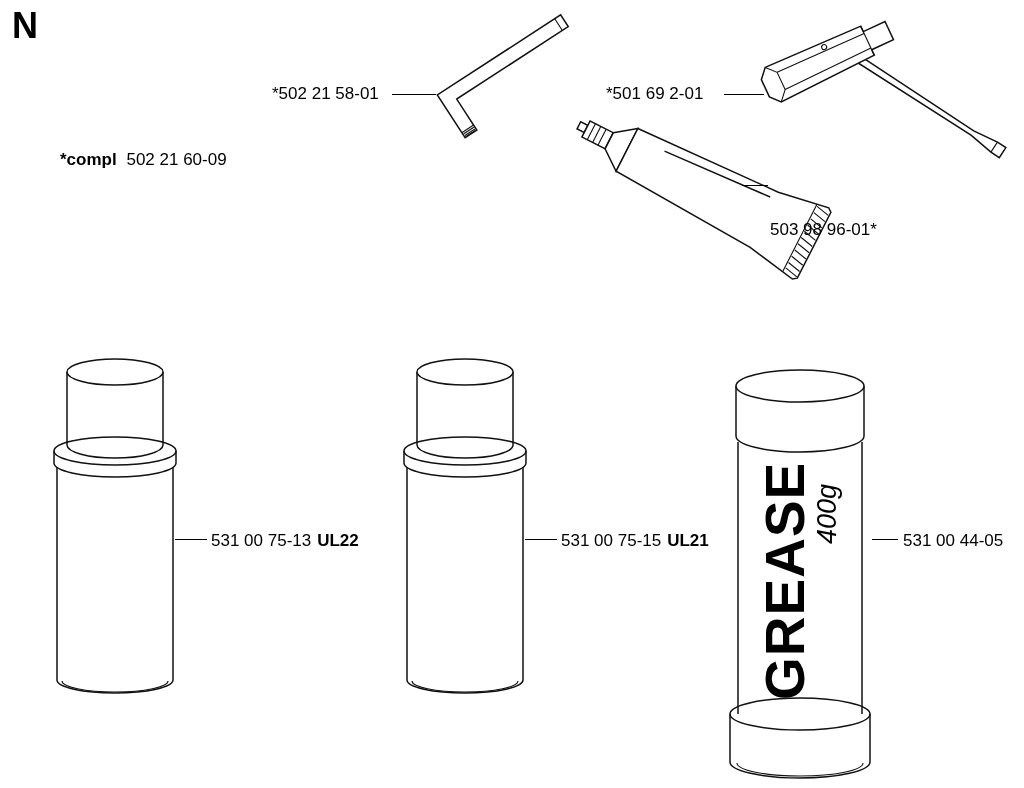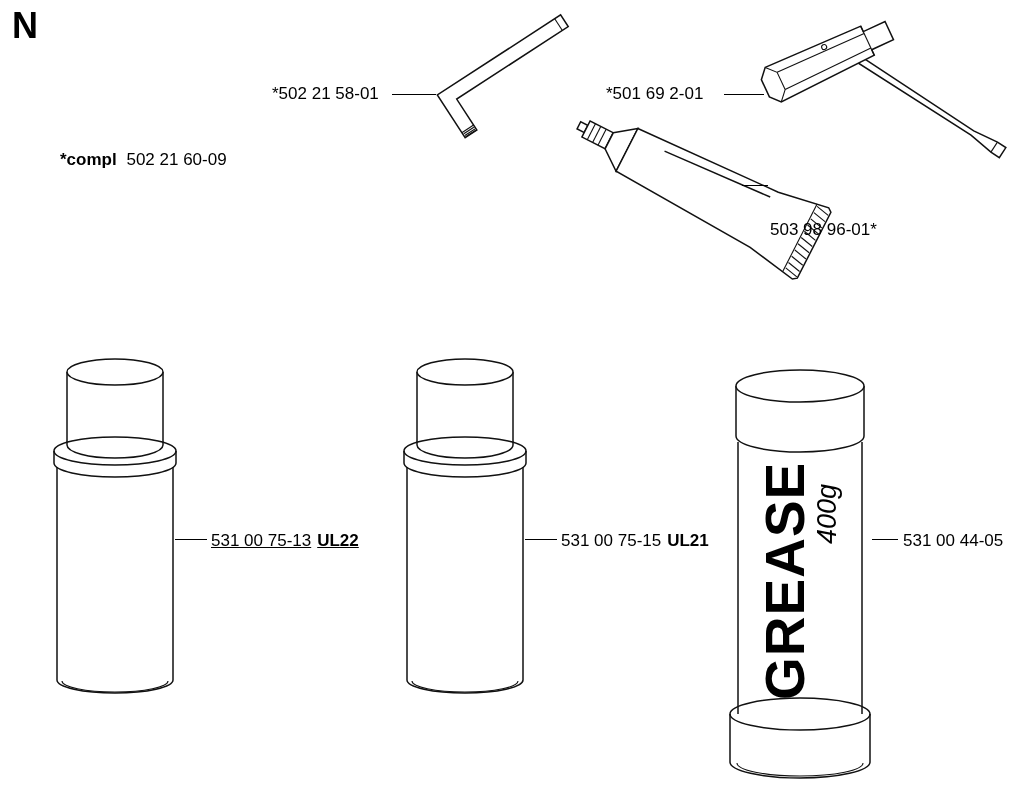--- a/index.html
+++ b/index.html
@@ -131,21 +131,21 @@
   <div class="leader" style="left:724px;top:94px;width:40px;"></div>
   <div class="leader" style="left:742px;top:185px;width:26px;"></div>
   <div class="leader" style="left:175px;top:539px;width:32px;"></div>
   <div class="leader" style="left:525px;top:539px;width:32px;"></div>
   <div class="leader" style="left:872px;top:539px;width:26px;"></div>
 
   <div class="abs part-label" style="left:272px;top:84px;">*502 21 58-01</div>
   <div class="abs part-label" style="left:606px;top:84px;">*501 69 2-01</div>
   <div class="abs part-label" style="left:770px;top:176px;margin-top:44px;">503 98 96-01*</div>
 
-  <div class="abs part-label" style="left:211px;top:531px;text-decoration:underline;">
+  <div class="abs part-label" style="left:211px;top:531px;">
     <span>531 00 75-13</span><span class="code">UL22</span>
   </div>
   <div class="abs part-label" style="left:561px;top:531px;">
     <span>531 00 75-15</span><span class="code">UL21</span>
   </div>
   <div class="abs part-label" style="left:903px;top:531px;">531 00 44-05</div>
 
 </div>
 
 </body></html>

